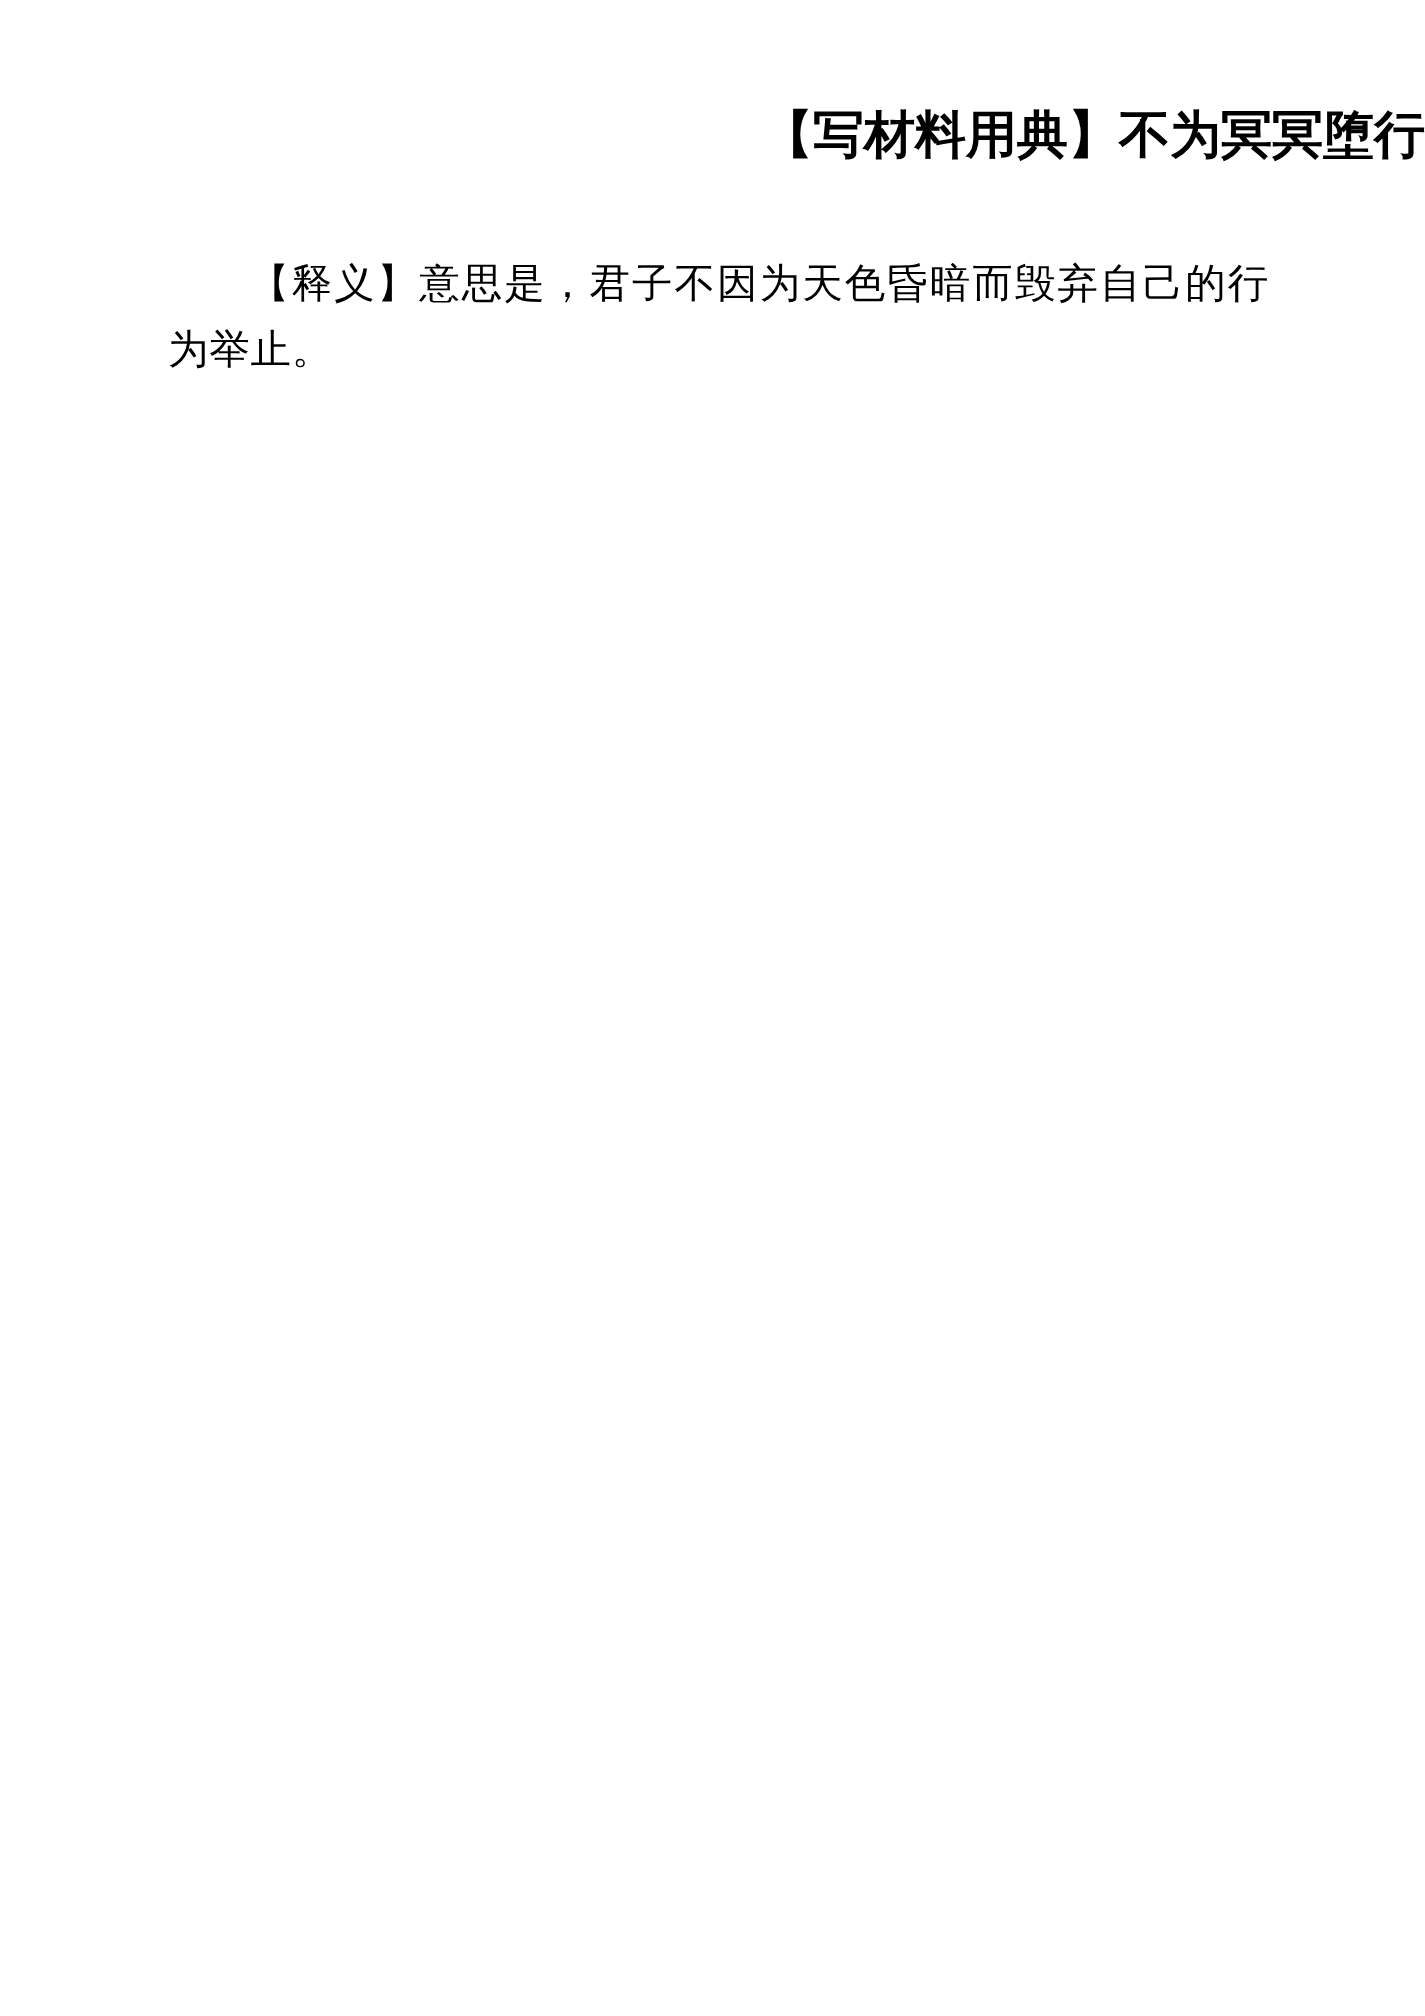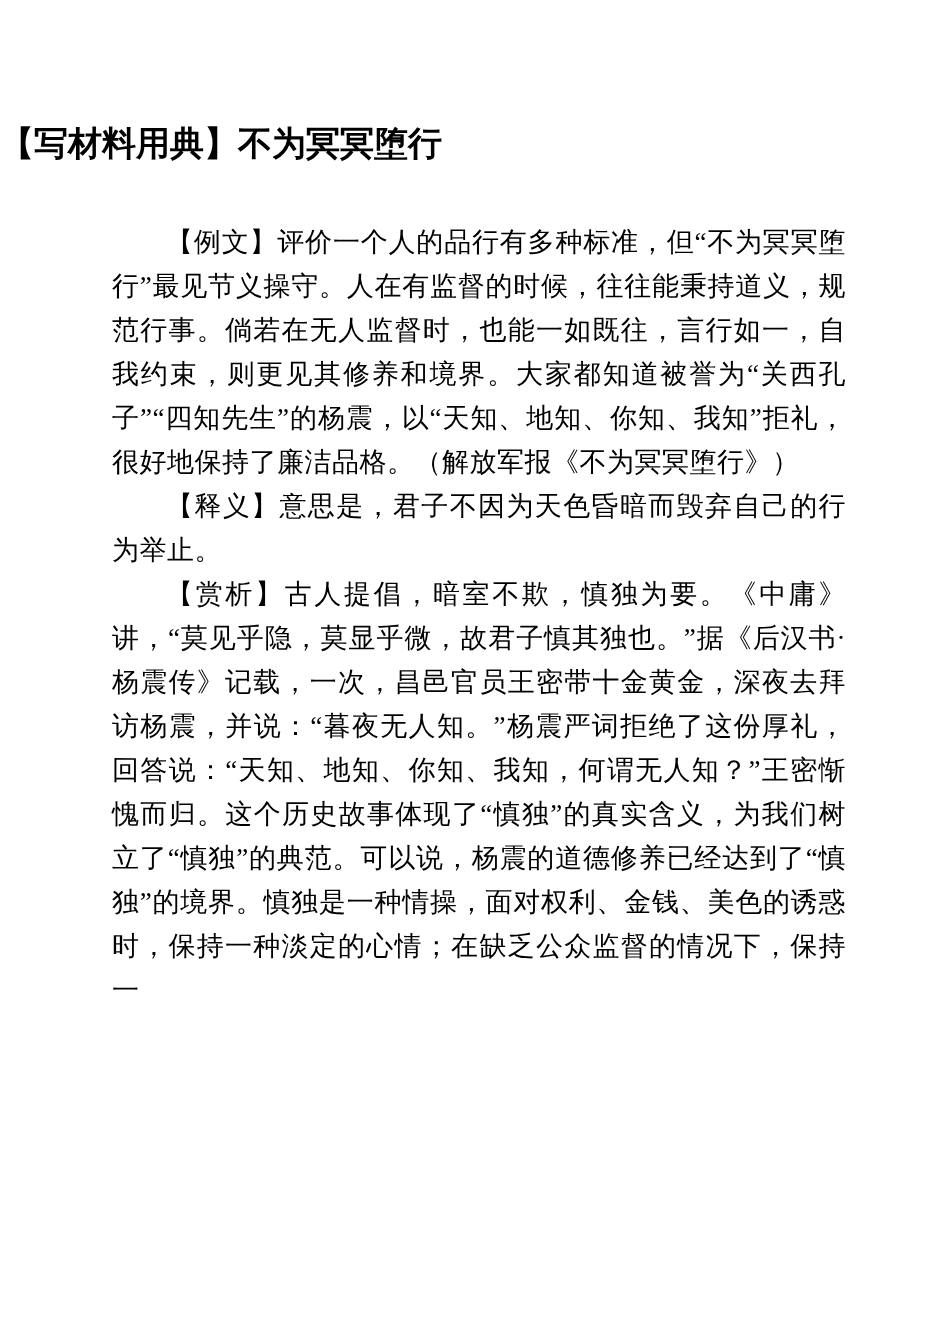--- a/index.html
+++ b/index.html
@@ -10,22 +10,22 @@
   .page {
     position: relative;
     width: 950px;
     height: 1344px;
     background: #ffffff;
     overflow: hidden;
     box-sizing: border-box;
   }
   .doc-title {
     margin: 0;
-    padding-top: 120px;
-    text-align: left;
+    padding-top: 67px;
+    text-align: right;
     font-family: "Liberation Serif", serif;
     font-weight: bold;
     font-size: 34px;
     line-height: 48px;
     color: #000000;
     letter-spacing: 0px;
   }
   .doc-body {
     margin: 52px 104px 0 112px; 
     width: 734px;
@@ -42,17 +42,15 @@
     word-break: break-all;
     letter-spacing: 0.5px;
   }
 </style>
 </head>
 <body>
 
 <div class="page">
   <h1 class="doc-title">【写材料用典】不为冥冥堕行</h1>
   <div class="doc-body">
-    <p>【例文】评价一个人的品行有多种标准，但“不为冥冥堕行”最见节义操守。人在有监督的时候，往往能秉持道义，规范行事。倘若在无人监督时，也能一如既往，言行如一，自我约束，则更见其修养和境界。大家都知道被誉为“关西孔子”“四知先生”的杨震，以“天知、地知、你知、我知”拒礼，很好地保持了廉洁品格。（解放军报《不为冥冥堕行》）</p>
     <p>【释义】意思是，君子不因为天色昏暗而毁弃自己的行为举止。</p>
-    <p>【赏析】古人提倡，暗室不欺，慎独为要。《中庸》讲，“莫见乎隐，莫显乎微，故君子慎其独也。”据《后汉书·杨震传》记载，一次，昌邑官员王密带十金黄金，深夜去拜访杨震，并说：“暮夜无人知。”杨震严词拒绝了这份厚礼，回答说：“天知、地知、你知、我知，何谓无人知？”王密惭愧而归。这个历史故事体现了“慎独”的真实含义，为我们树立了“慎独”的典范。可以说，杨震的道德修养已经达到了“慎独”的境界。慎独是一种情操，面对权利、金钱、美色的诱惑时，保持一种淡定的心情；在缺乏公众监督的情况下，保持一</p>
   </div>
 </div>
 
 </body></html>

